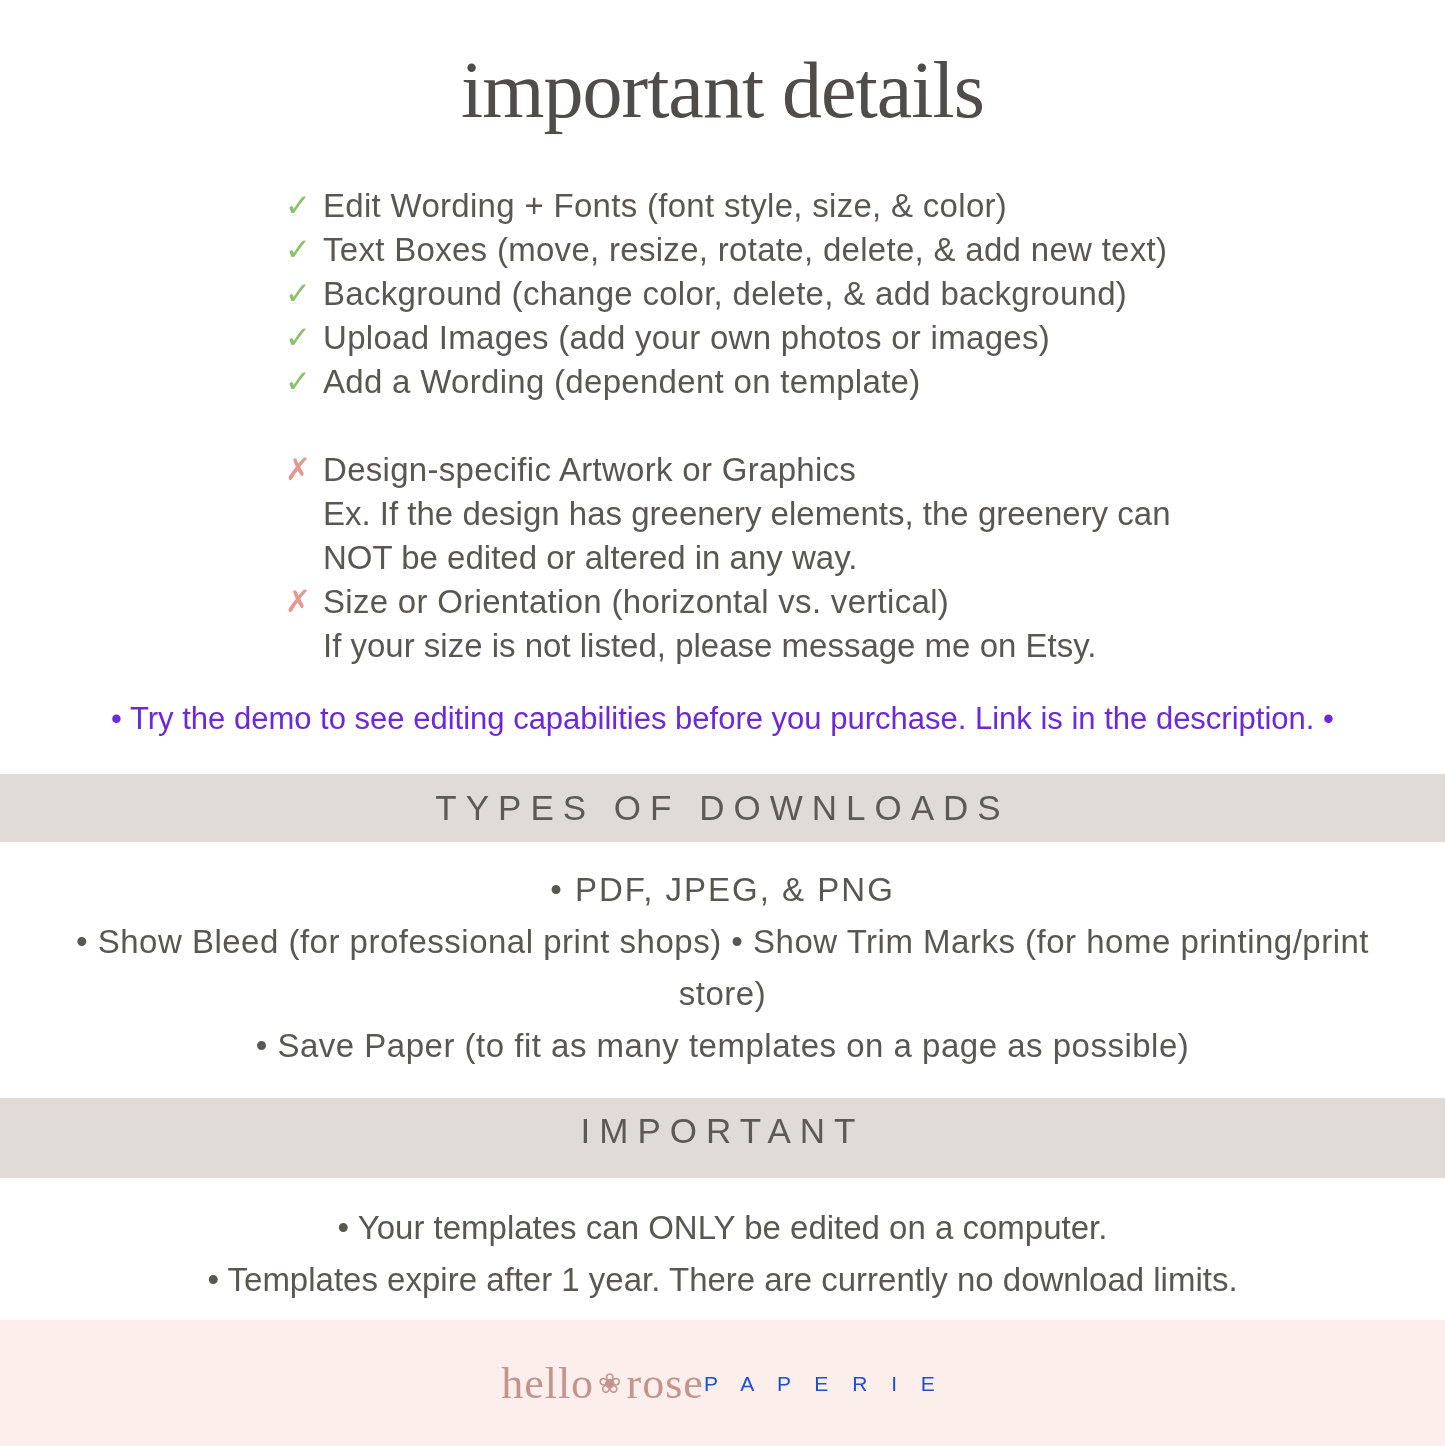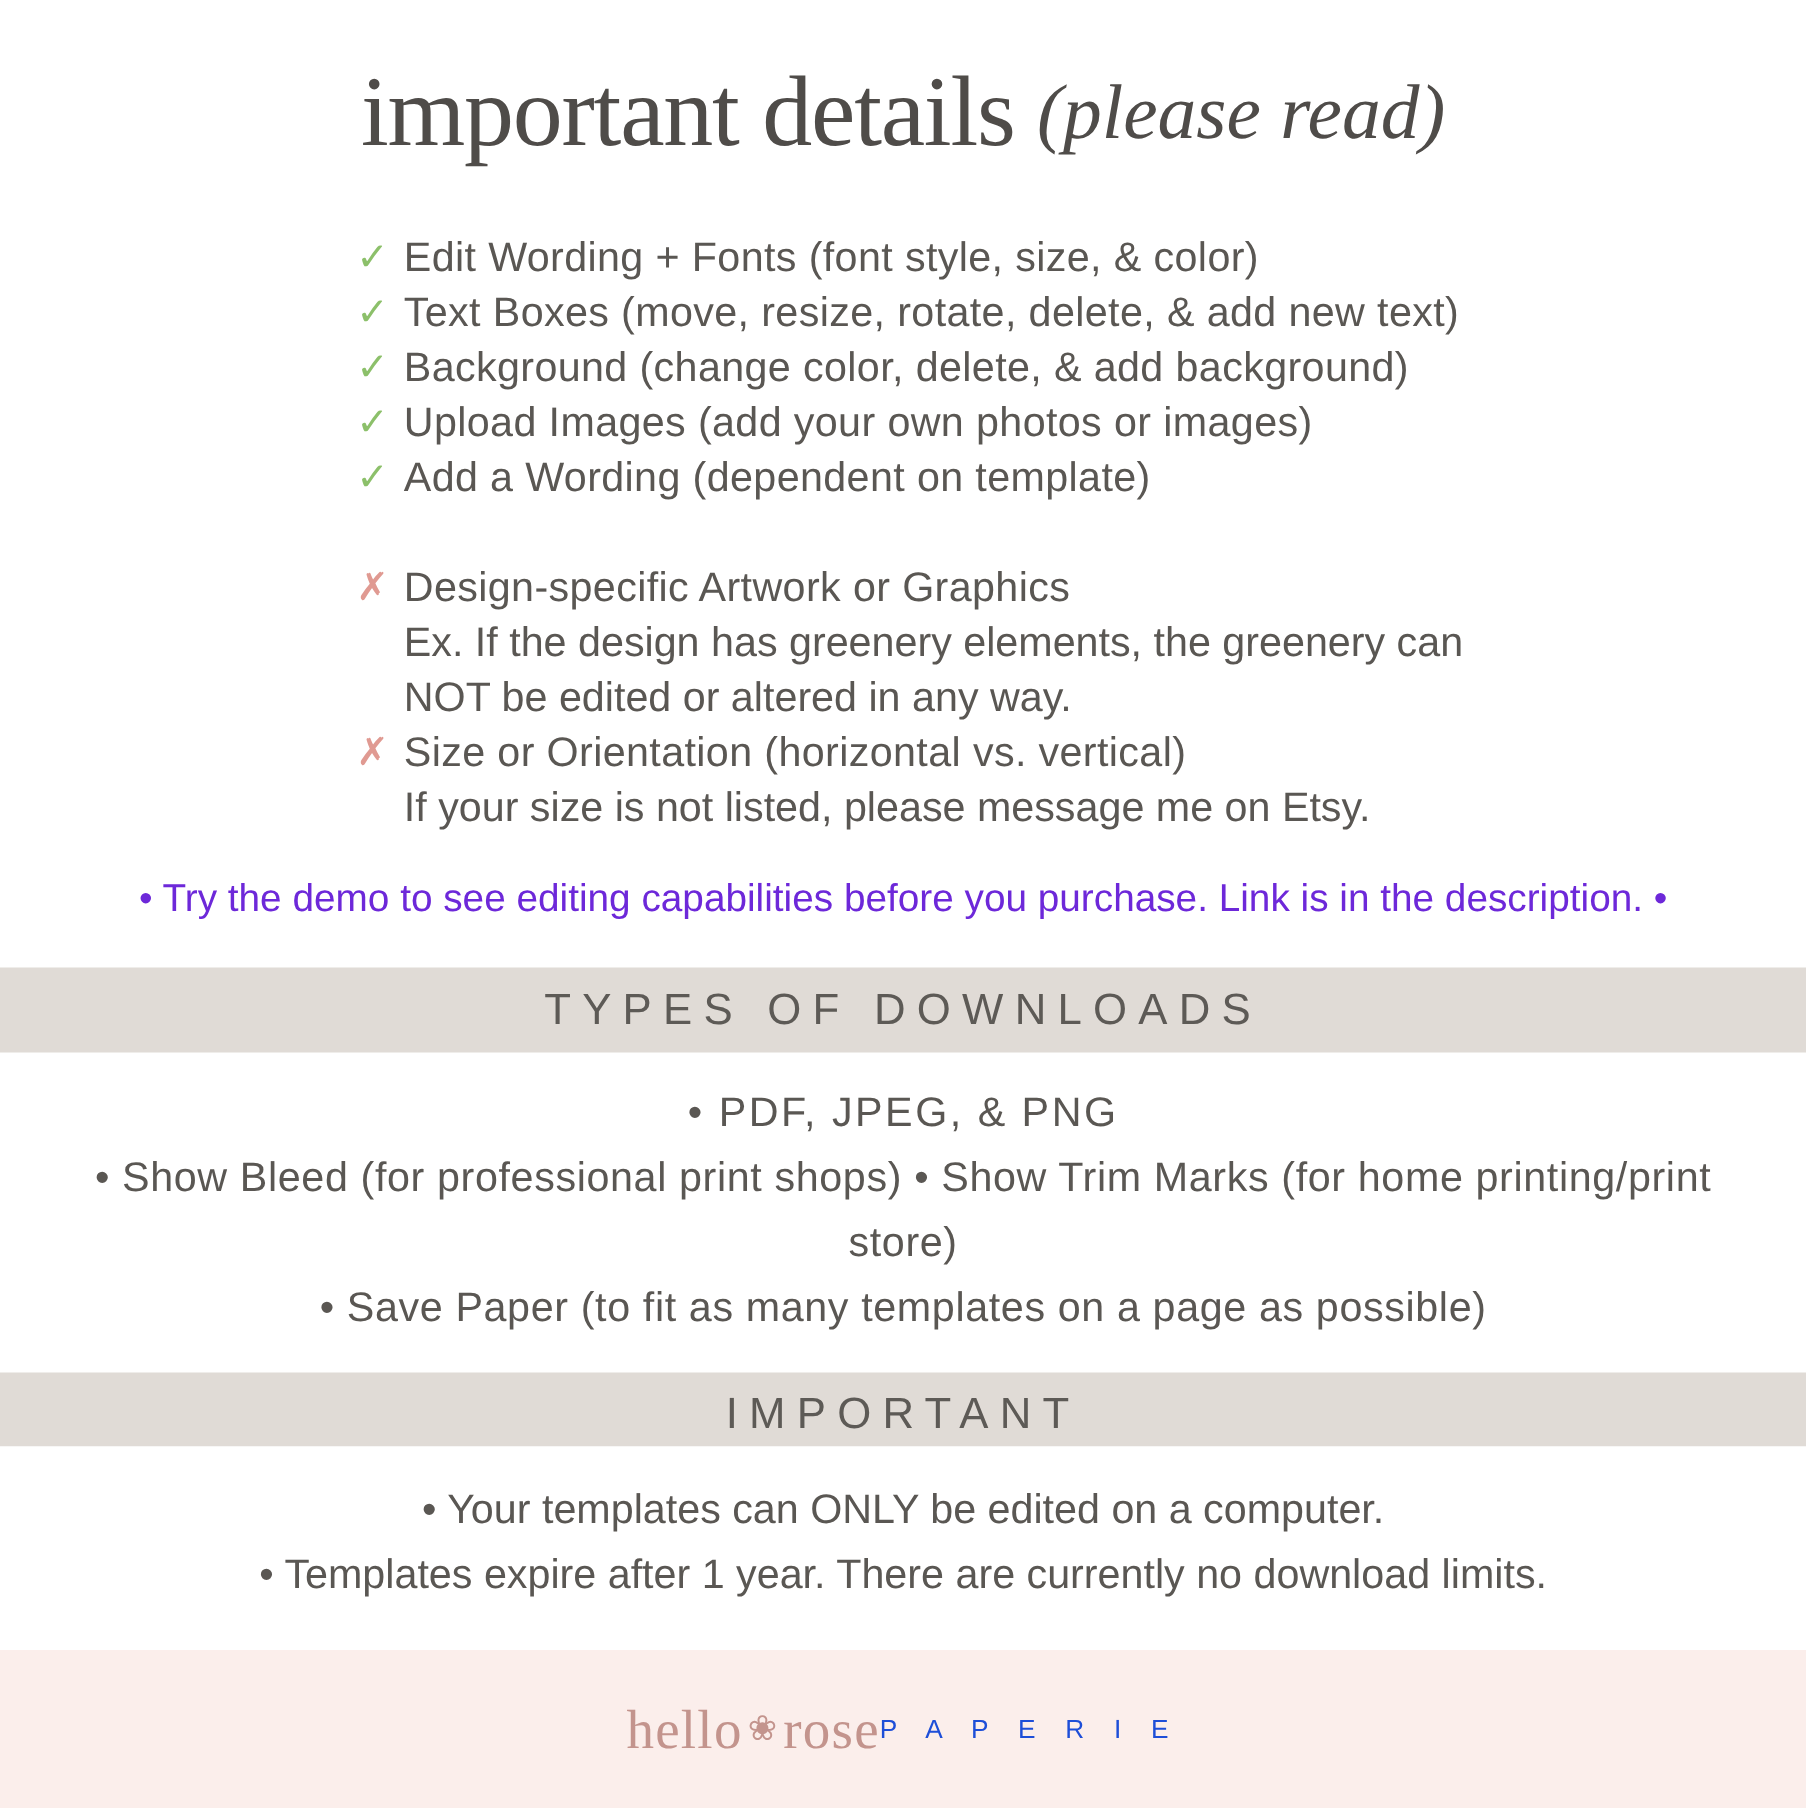--- a/index.html
+++ b/index.html
@@ -55,21 +55,21 @@
   }
   .bar-text {
     font-family: "Liberation Sans", sans-serif;
     font-size: 35px;
     letter-spacing: 9px;
     color: #5d5a56;
     font-weight: 400;
   }
   .bar-1 { height: 72px; line-height: 72px; }
   .bar-2 { height: 68px; line-height: 68px; }
-  .bar-3 { height: 59px; line-height: 66px; }
+  .bar-3 { height: 80px; line-height: 66px; }
 
   
   .block {
     padding: 0 40px;
     box-sizing: border-box;
   }
   .list {
     margin: 0;
     padding: 0;
     list-style: none;
@@ -175,21 +175,20 @@
   .spacer-sm { height: 26px; }
   .spacer-md { height: 34px; }
 </style>
 </head>
 <body>
 
 <div class="page">
 
   <div class="title-block">
     <span class="title-main">important details</span>
-    <span class="title-sub">(please read)</span>
   </div>
 
 
   <div class="block">
 
     <ul class="list can-list">
       <li class="li">
         <span class="mark check">✓</span>
         <span class="li-text">Edit Wording + Fonts (font style, size, &amp; color)</span>
       </li>

